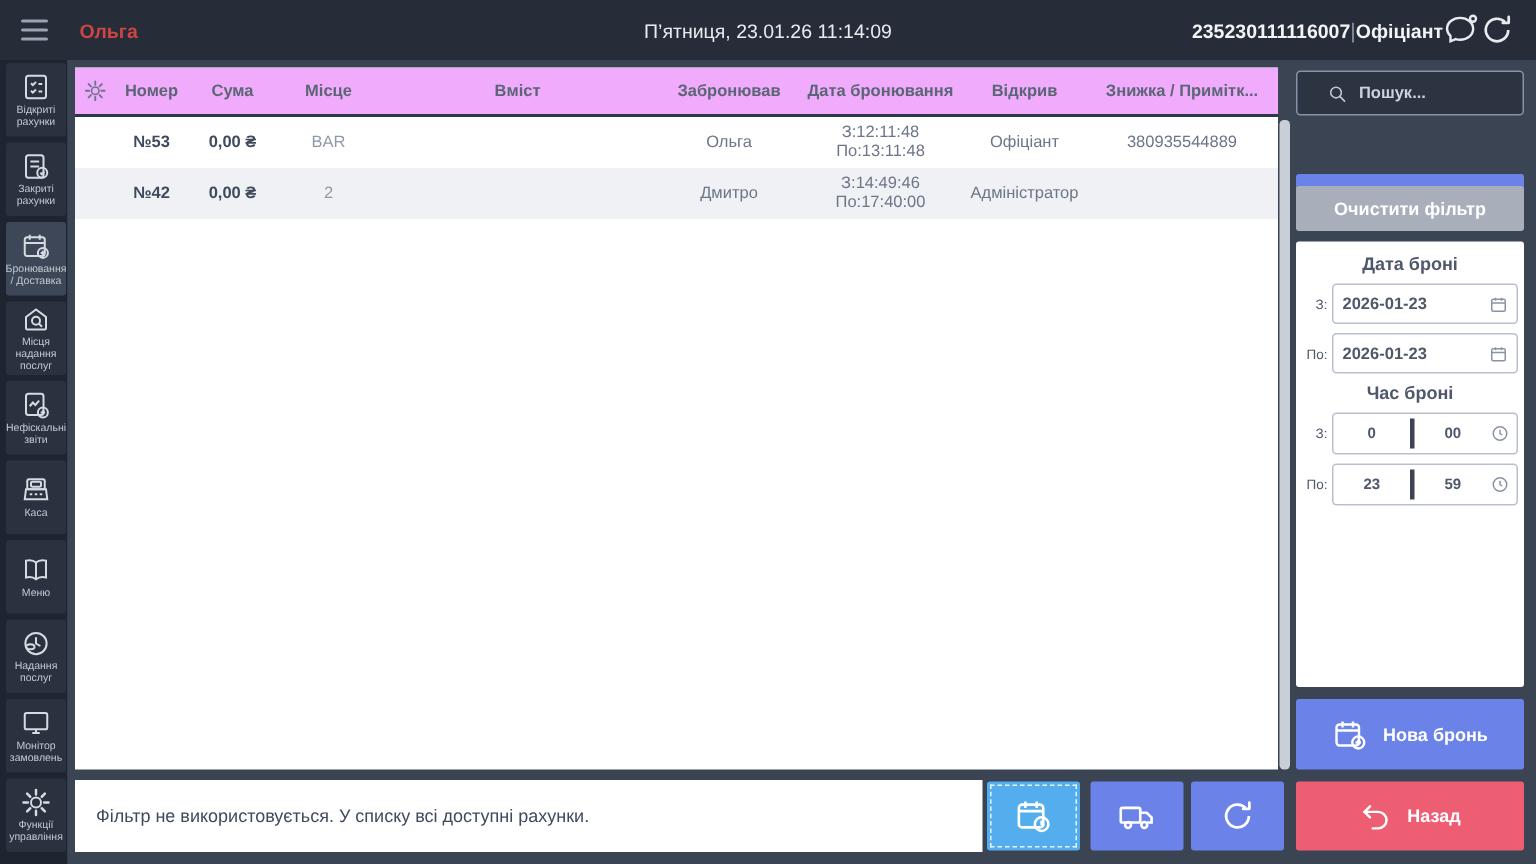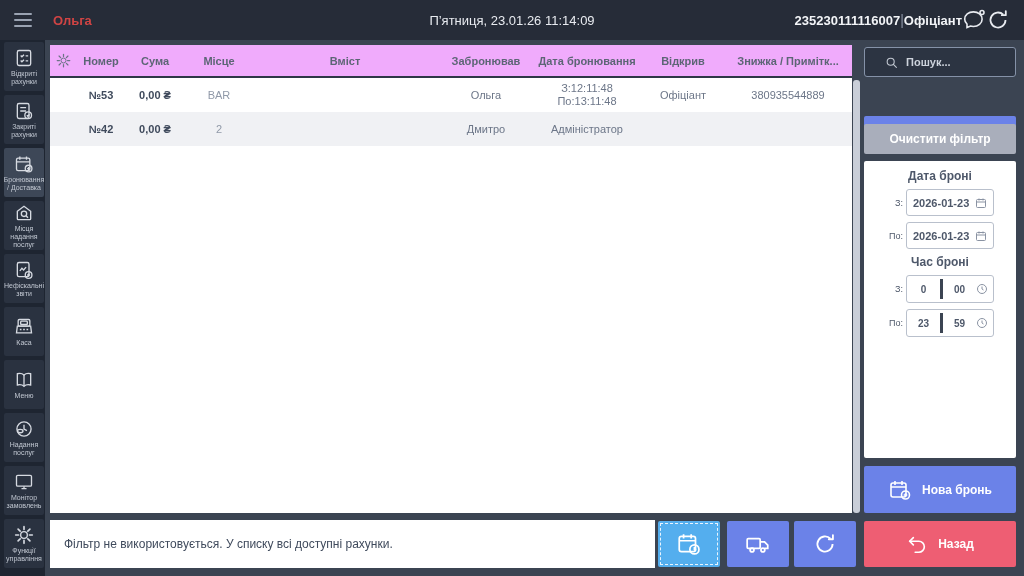--- a/index.html
+++ b/index.html
@@ -74,21 +74,21 @@
             justify-content:center; gap:10px; font-family:inherit; }
   .btn-filter { top:44px; height:32px; background:#6b82e8;margin-top:32px; }
   .btn-filter svg { width:18px; height:18px; }
   .btn-clear { top:84px; height:30px; background:#a9aebb; }
   .btn-new { top:426px; height:47px; background:#6b82e8; }
   .btn-new svg { width:24px; height:24px; }
   .btn-back { top:481px; height:46px; background:#ee5e73; }
   .btn-back svg { width:22px; height:22px; }
 
   .filter-card { position:absolute; left:2px; top:121px; width:152px; height:297px; background:#fff;
-                 border-radius:2px; padding:6px 22px; }
+                 border-radius:2px; padding:6px 4px; }
   .fc-title { text-align:center; font-size:12px; font-weight:bold; color:#4e586a; margin:2px 0 6px 0; }
   .fc-row { display:flex; align-items:center; margin-bottom:6px; }
   .fc-label { width:20px; font-size:9px; color:#4e586a; text-align:right; padding-right:3px; }
   .date-input { flex:1; height:27px; border:1px solid #b9c0cc; border-radius:3px; display:flex;
                 align-items:center; padding:0 6px; gap:4px; background:#fff; }
   .date-input input { border:none; outline:none; width:100%; font-size:11px; font-weight:bold;
                       color:#4e586a; font-family:inherit; }
   .date-input svg, .time-input svg { width:12px; height:12px; color:#8a93a3; flex:none; }
   .time-input { flex:1; height:28px; border:1px solid #b9c0cc; border-radius:3px; display:flex;
                 align-items:center; background:#fff; padding-right:5px; }
@@ -245,20 +245,24 @@
       </div>
     </div>
 
     <div class="grid-row trow alt">
       <div class="td"></div>
       <div class="td td-num">№42</div>
       <div class="td td-sum">0,00 ₴</div>
       <div class="td td-place">2</div>
       <div class="td"></div>
       <div class="td td-muted">Дмитро</div>
+      <div class="td td-date">
+        <div>З:14:49:46</div>
+        <div>По:17:40:00</div>
+      </div>
       <div class="td td-muted">Адміністратор</div>
       <div class="td td-muted"></div>
       <div class="td td-trash">
         
       </div>
     </div>
   </div>
 
   <div class="v-scroll"></div>
 

